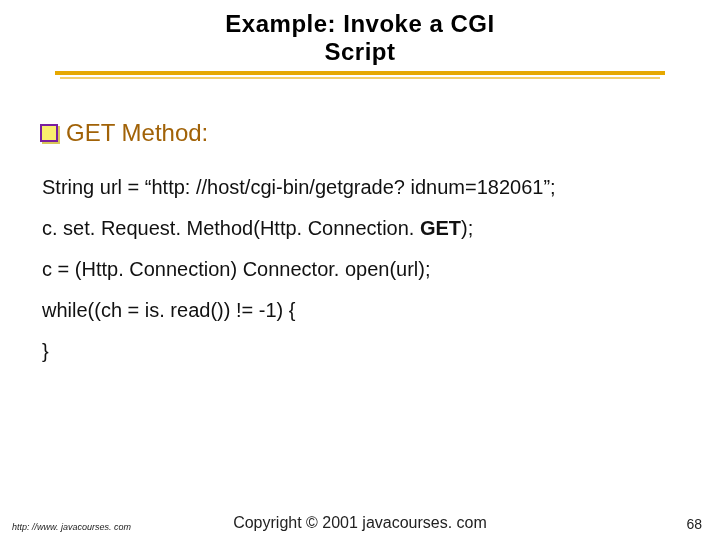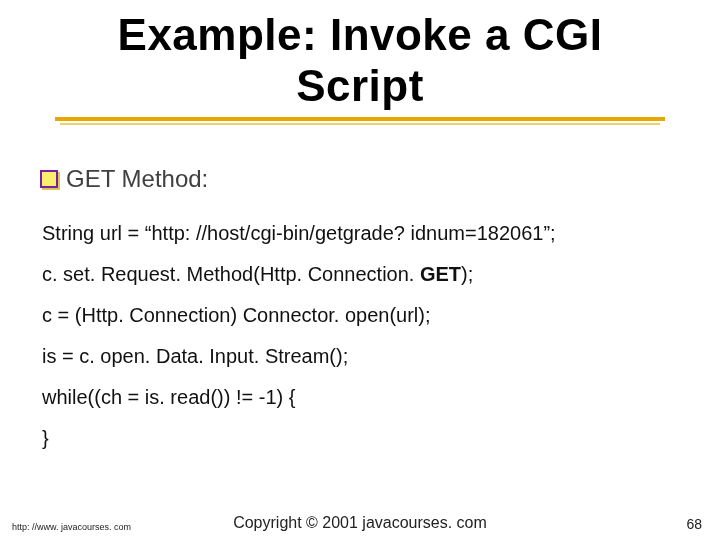--- a/index.html
+++ b/index.html
@@ -8,21 +8,21 @@
     width: 720px;
     height: 540px;
     background: #fff;
     font-family: Arial, Helvetica, sans-serif;
     position: relative;
     overflow: hidden;
   }
   .title {
     text-align: center;
     font-weight: 900;
-    font-size: 44px;
+    font-size: 24px;
     line-height: 1.15;
     padding-top: 10px;
     letter-spacing: 0.5px;
   }
   .underline-wrap {
     position: relative;
     height: 18px;
     margin-top: 6px;
   }
   .underline-main {
@@ -33,21 +33,21 @@
   }
   .underline-shadow {
     position: absolute;
     left: 60px; right: 60px; top: 6px;
     height: 2px;
     background: #f3cf6b;
   }
   .subhead {
     margin: 30px 0 0 40px;
     font-size: 24px;
-    color: #404040;
+    color: #a16207;
   }
   .bullet-box {
     display: inline-block;
     width: 14px;
     height: 14px;
     border: 2px solid #7a1fa0;
     background: #f9ee6e;
     box-shadow: 2px 2px 0 #d8c758;
     margin-right: 8px;
     vertical-align: -1px;
@@ -65,20 +65,21 @@
   .code b { font-weight: 900; }
   .footer {
     position: absolute;
     left: 0; right: 0; bottom: 8px;
     font-size: 11px;
     color: #222;
   }
   .footer .left {
     position: absolute; left: 12px; bottom: 0;
     font-size: 9px;
+    font-style: italic;
   }
   .footer .center {
     position: absolute; left: 0; right: 0; bottom: 0;
     text-align: center;
     font-size: 16px;
   }
   .footer .right {
     position: absolute; right: 18px; bottom: 0;
     font-size: 14px;
   }
@@ -97,21 +98,20 @@
 </div>
 
 <div class="subhead">
   <span class="bullet-box"></span><span>GET Method:</span>
 </div>
 
 <div class="code">
   <span class="line">String url = “http: //host/cgi-bin/getgrade? idnum=182061”;</span>
   <span class="line"><span>c. set. Request. Method(Http. Connection. </span><b>GET</b><span>);</span></span>
   <span class="line">c = (Http. Connection) Connector. open(url);</span>
-  <span class="line">is = c. open. Data. Input. Stream();</span>
   <span class="line">while((ch = is. read()) != -1) {</span>
   <span class="line">}</span>
 </div>
 
 <div class="footer">
   <div class="left">http: //www. javacourses. com</div>
   <div class="center">Copyright © 2001 javacourses. com</div>
   <div class="right">68</div>
 </div>
 

